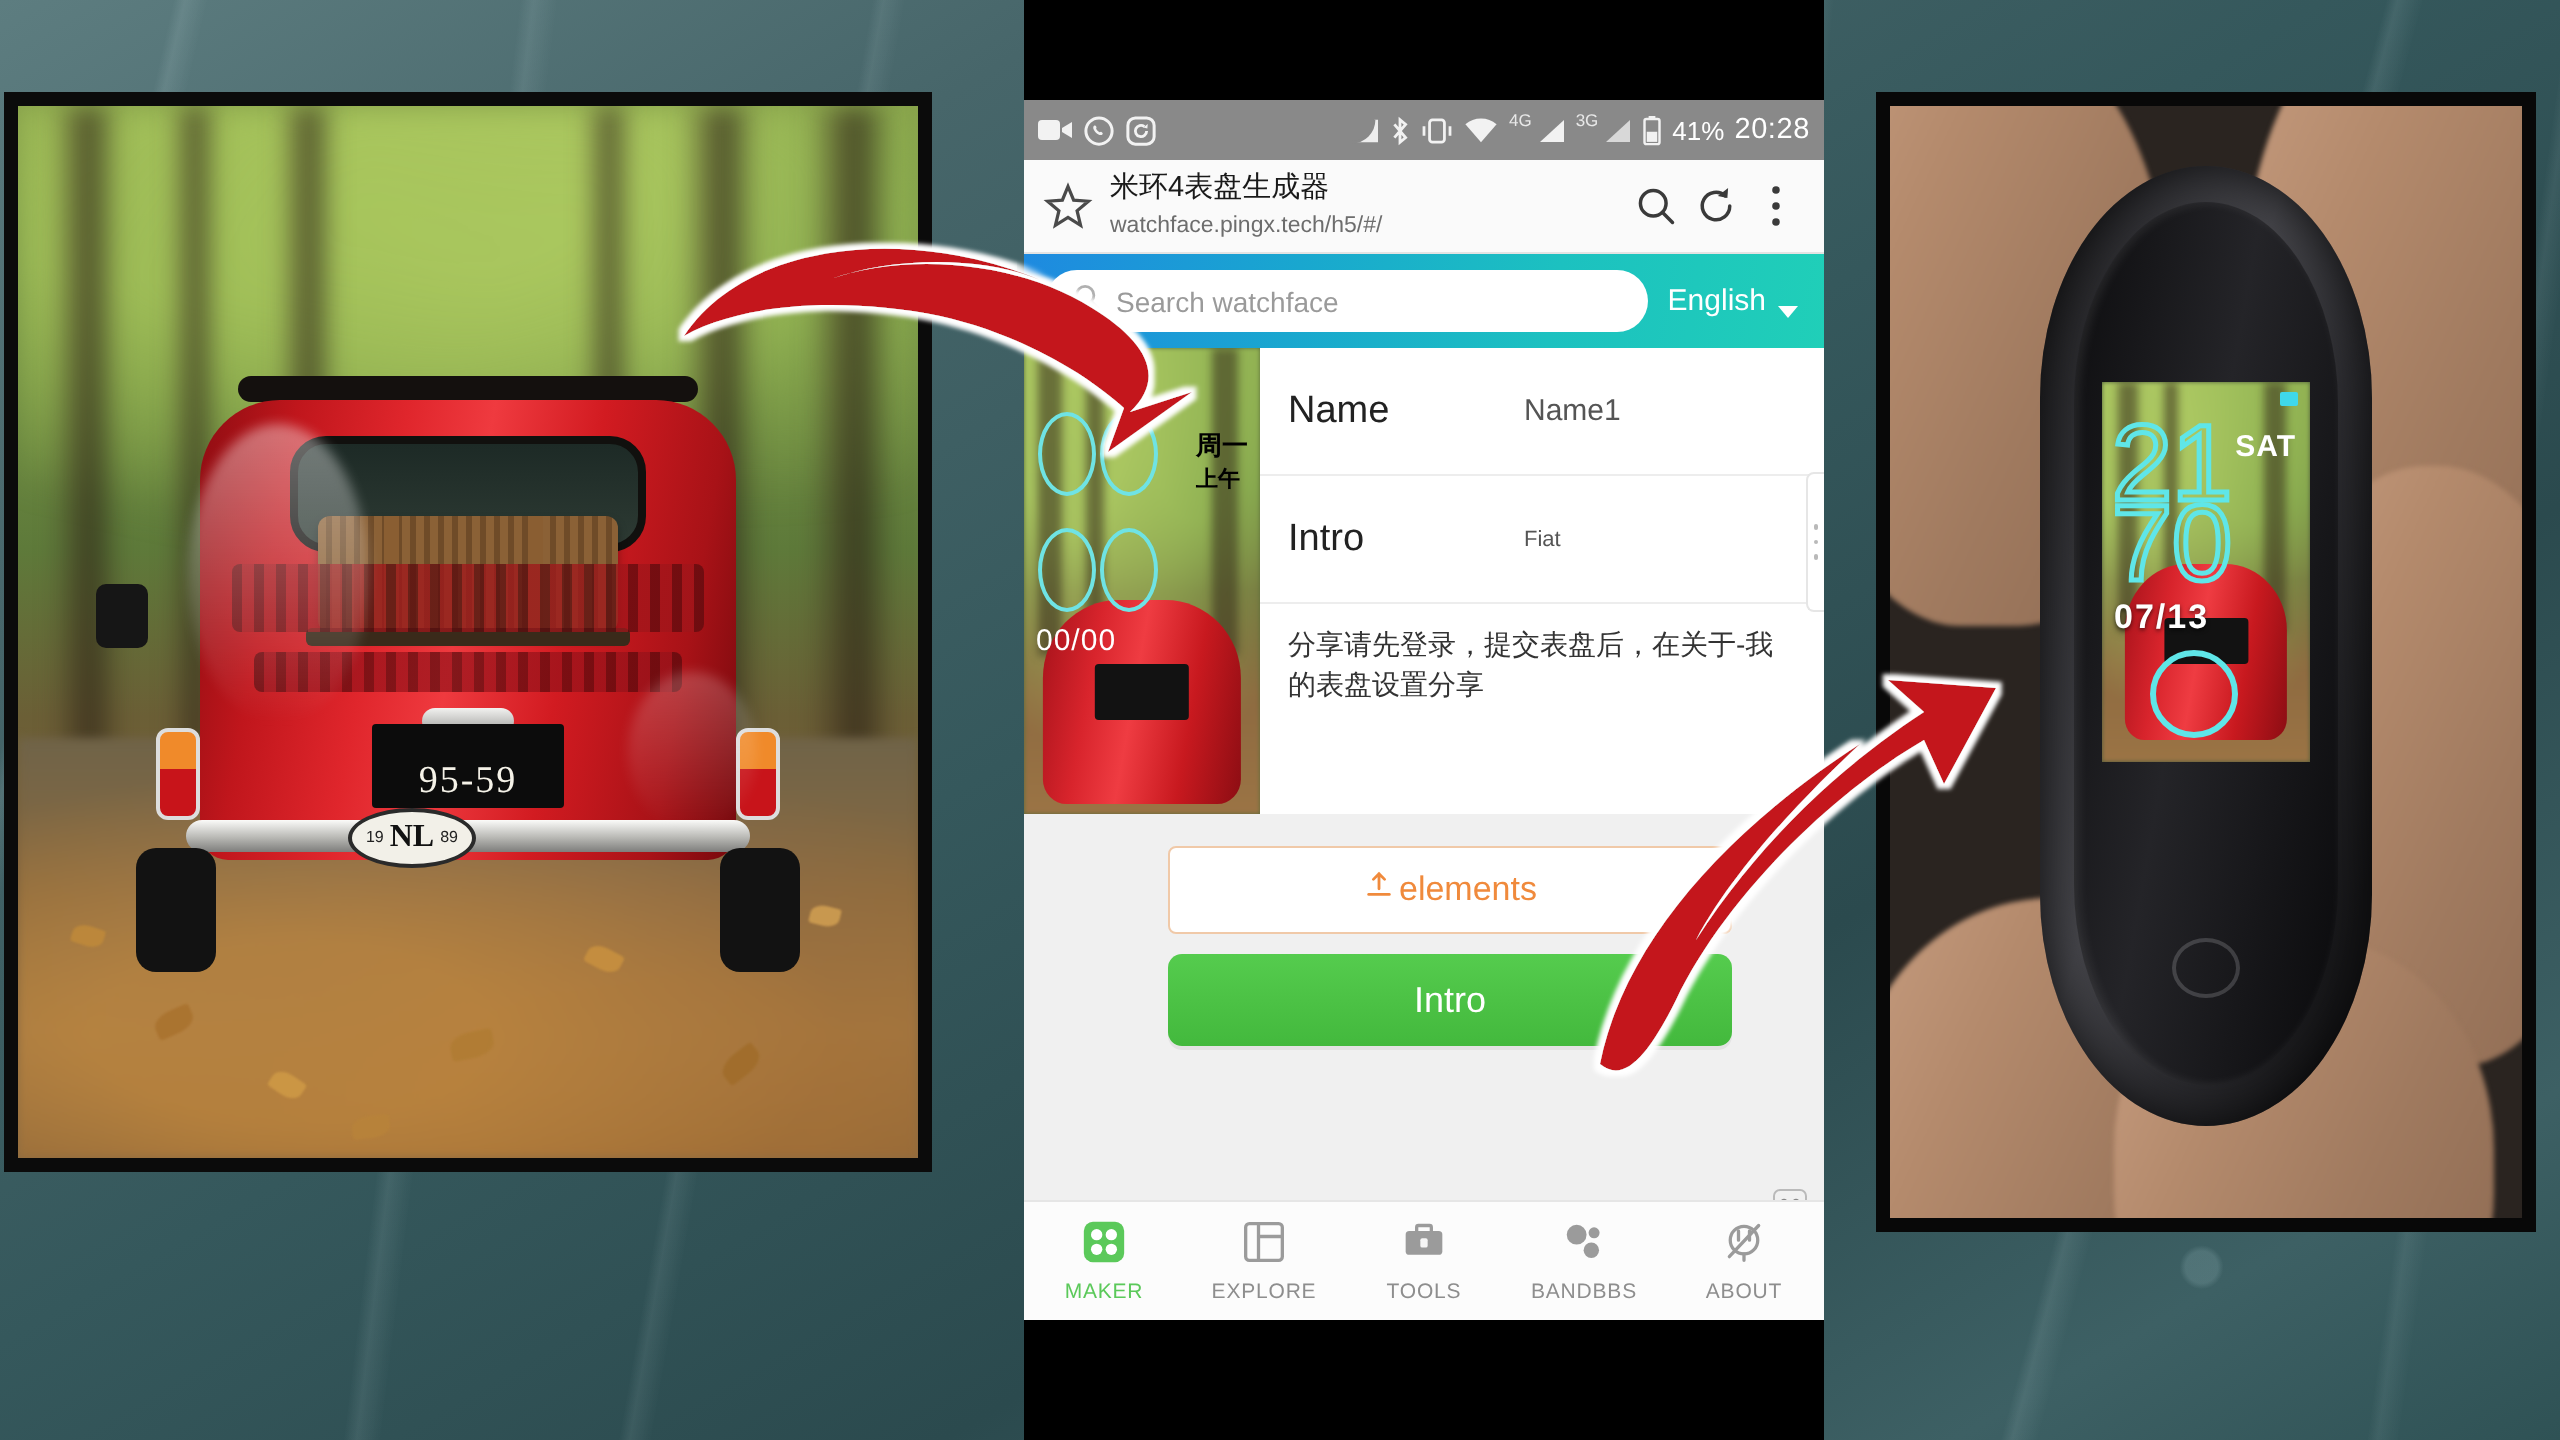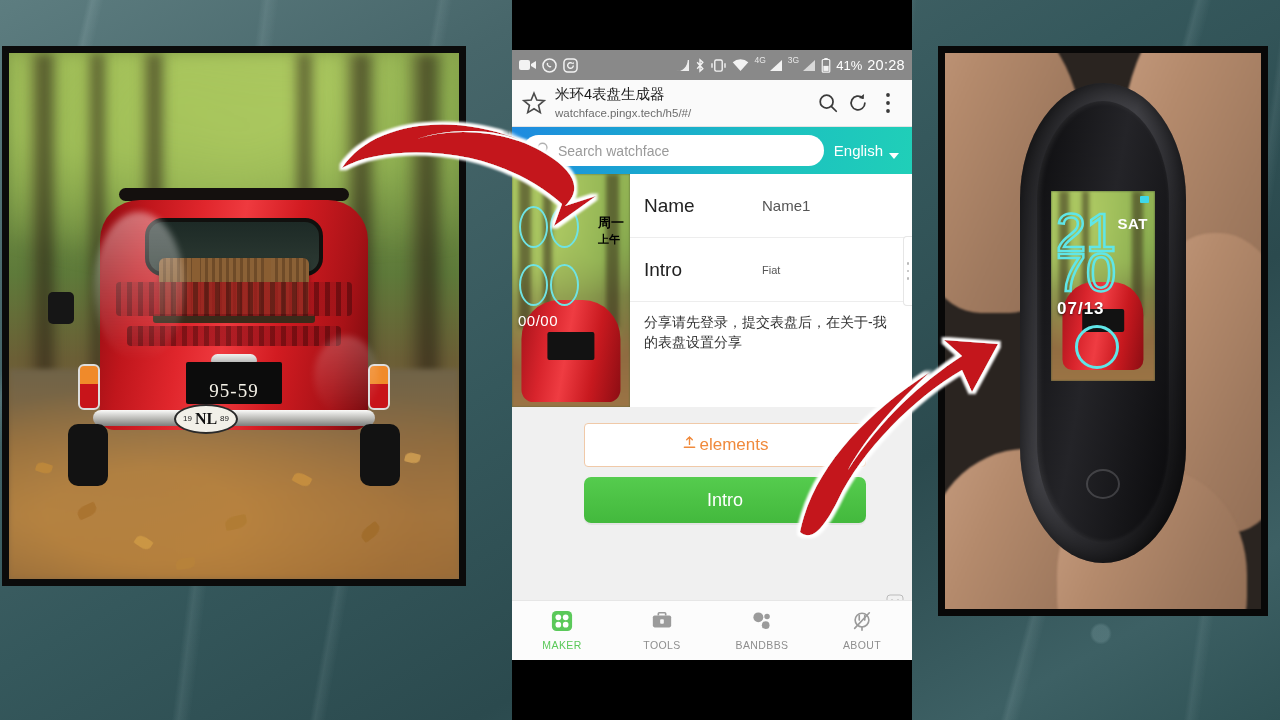--- a/index.html
+++ b/index.html
@@ -625,20 +625,29 @@
                   <circle cx="16" cy="8" r="3.1" fill="#fff"></circle>
                   <circle cx="8" cy="16" r="3.1" fill="#fff"></circle>
                   <circle cx="16" cy="16" r="3.1" fill="#fff"></circle>
                 </svg>
             </span>
             <span class="lbl">MAKER</span>
           </div>
           <div class="tab">
             <span>
               <svg width="22" height="22" viewBox="0 0 24 24">
+                  <rect x="2" y="2" width="20" height="20" rx="2" fill="none" stroke="#9b9b9b" stroke-width="1.8"></rect>
+                  <path d="M9 2 L9 22 M9 9 L22 9" stroke="#9b9b9b" stroke-width="1.8"></path>
+                </svg>
+            </span>
+            <span class="lbl">EXPLORE</span>
+          </div>
+          <div class="tab">
+            <span>
+              <svg width="22" height="22" viewBox="0 0 24 24">
                   <path d="M8 6 L8 4 a1 1 0 0 1 1-1 h6 a1 1 0 0 1 1 1 L16 6" fill="none" stroke="#9b9b9b" stroke-width="1.8"></path>
                   <rect x="2" y="6" width="20" height="13" rx="2" fill="#9b9b9b"></rect>
                   <rect x="10" y="10" width="4" height="5" rx="1" fill="#f5f5f5"></rect>
                 </svg>
             </span>
             <span class="lbl">TOOLS</span>
           </div>
           <div class="tab">
             <span>
               <svg width="22" height="22" viewBox="0 0 24 24">

